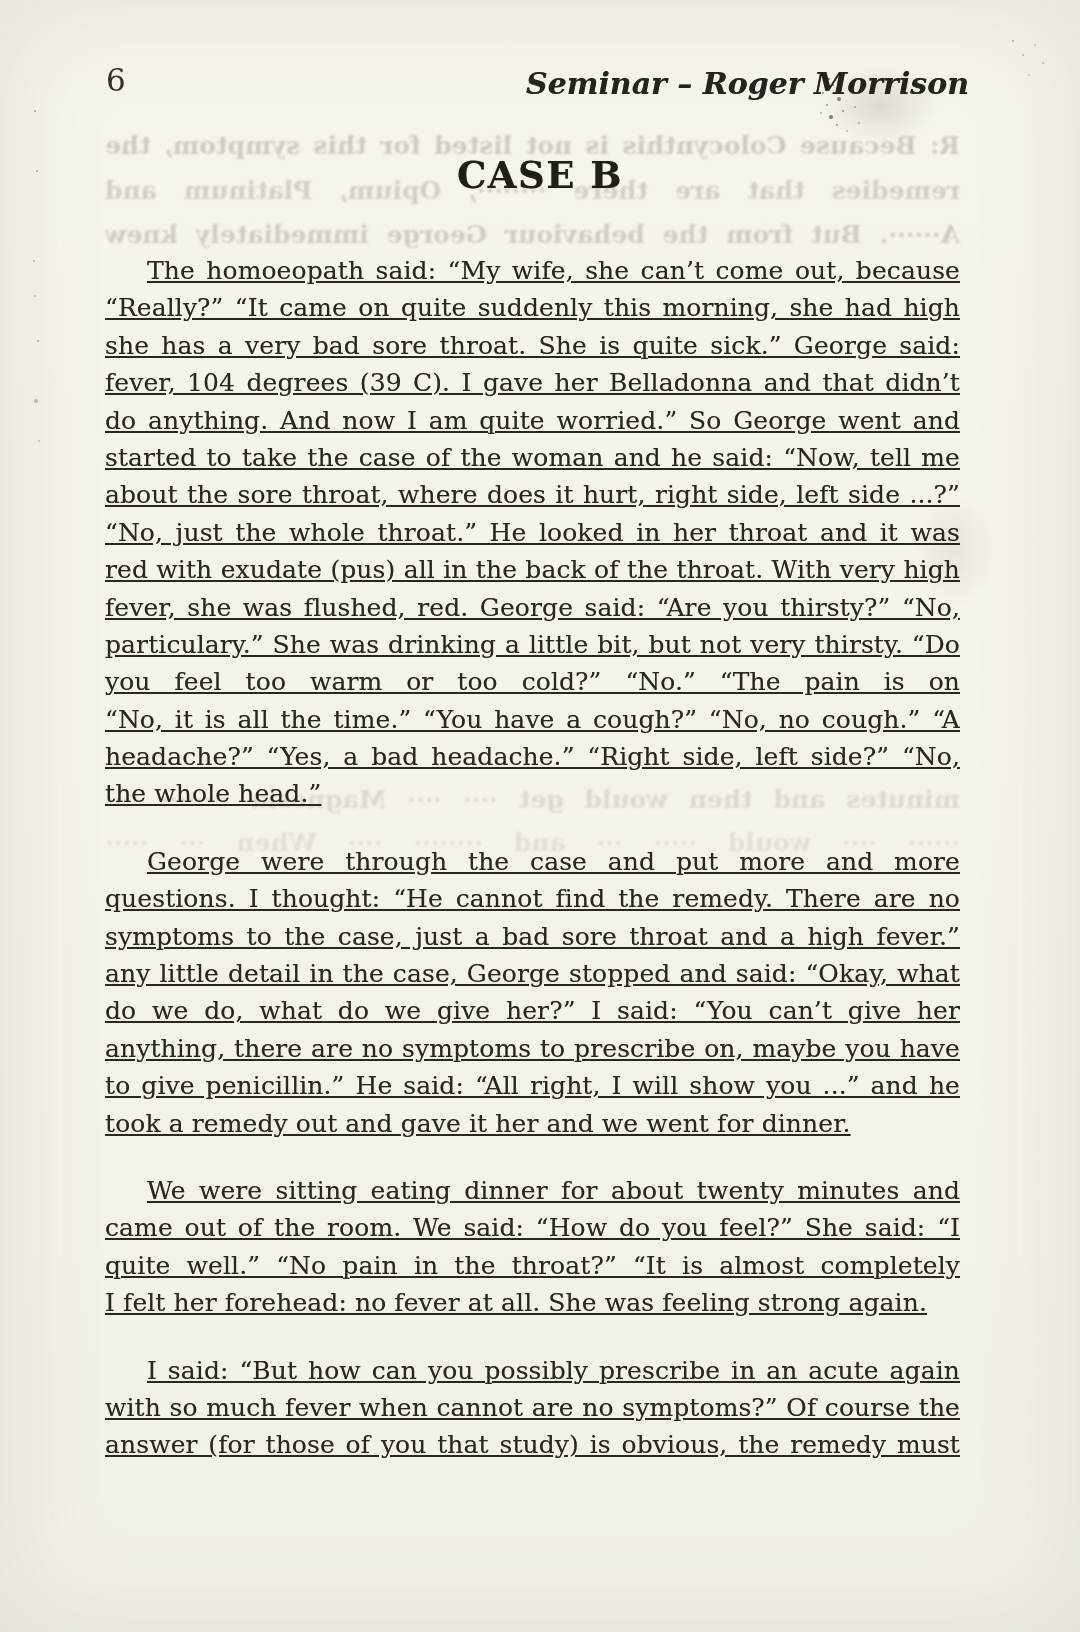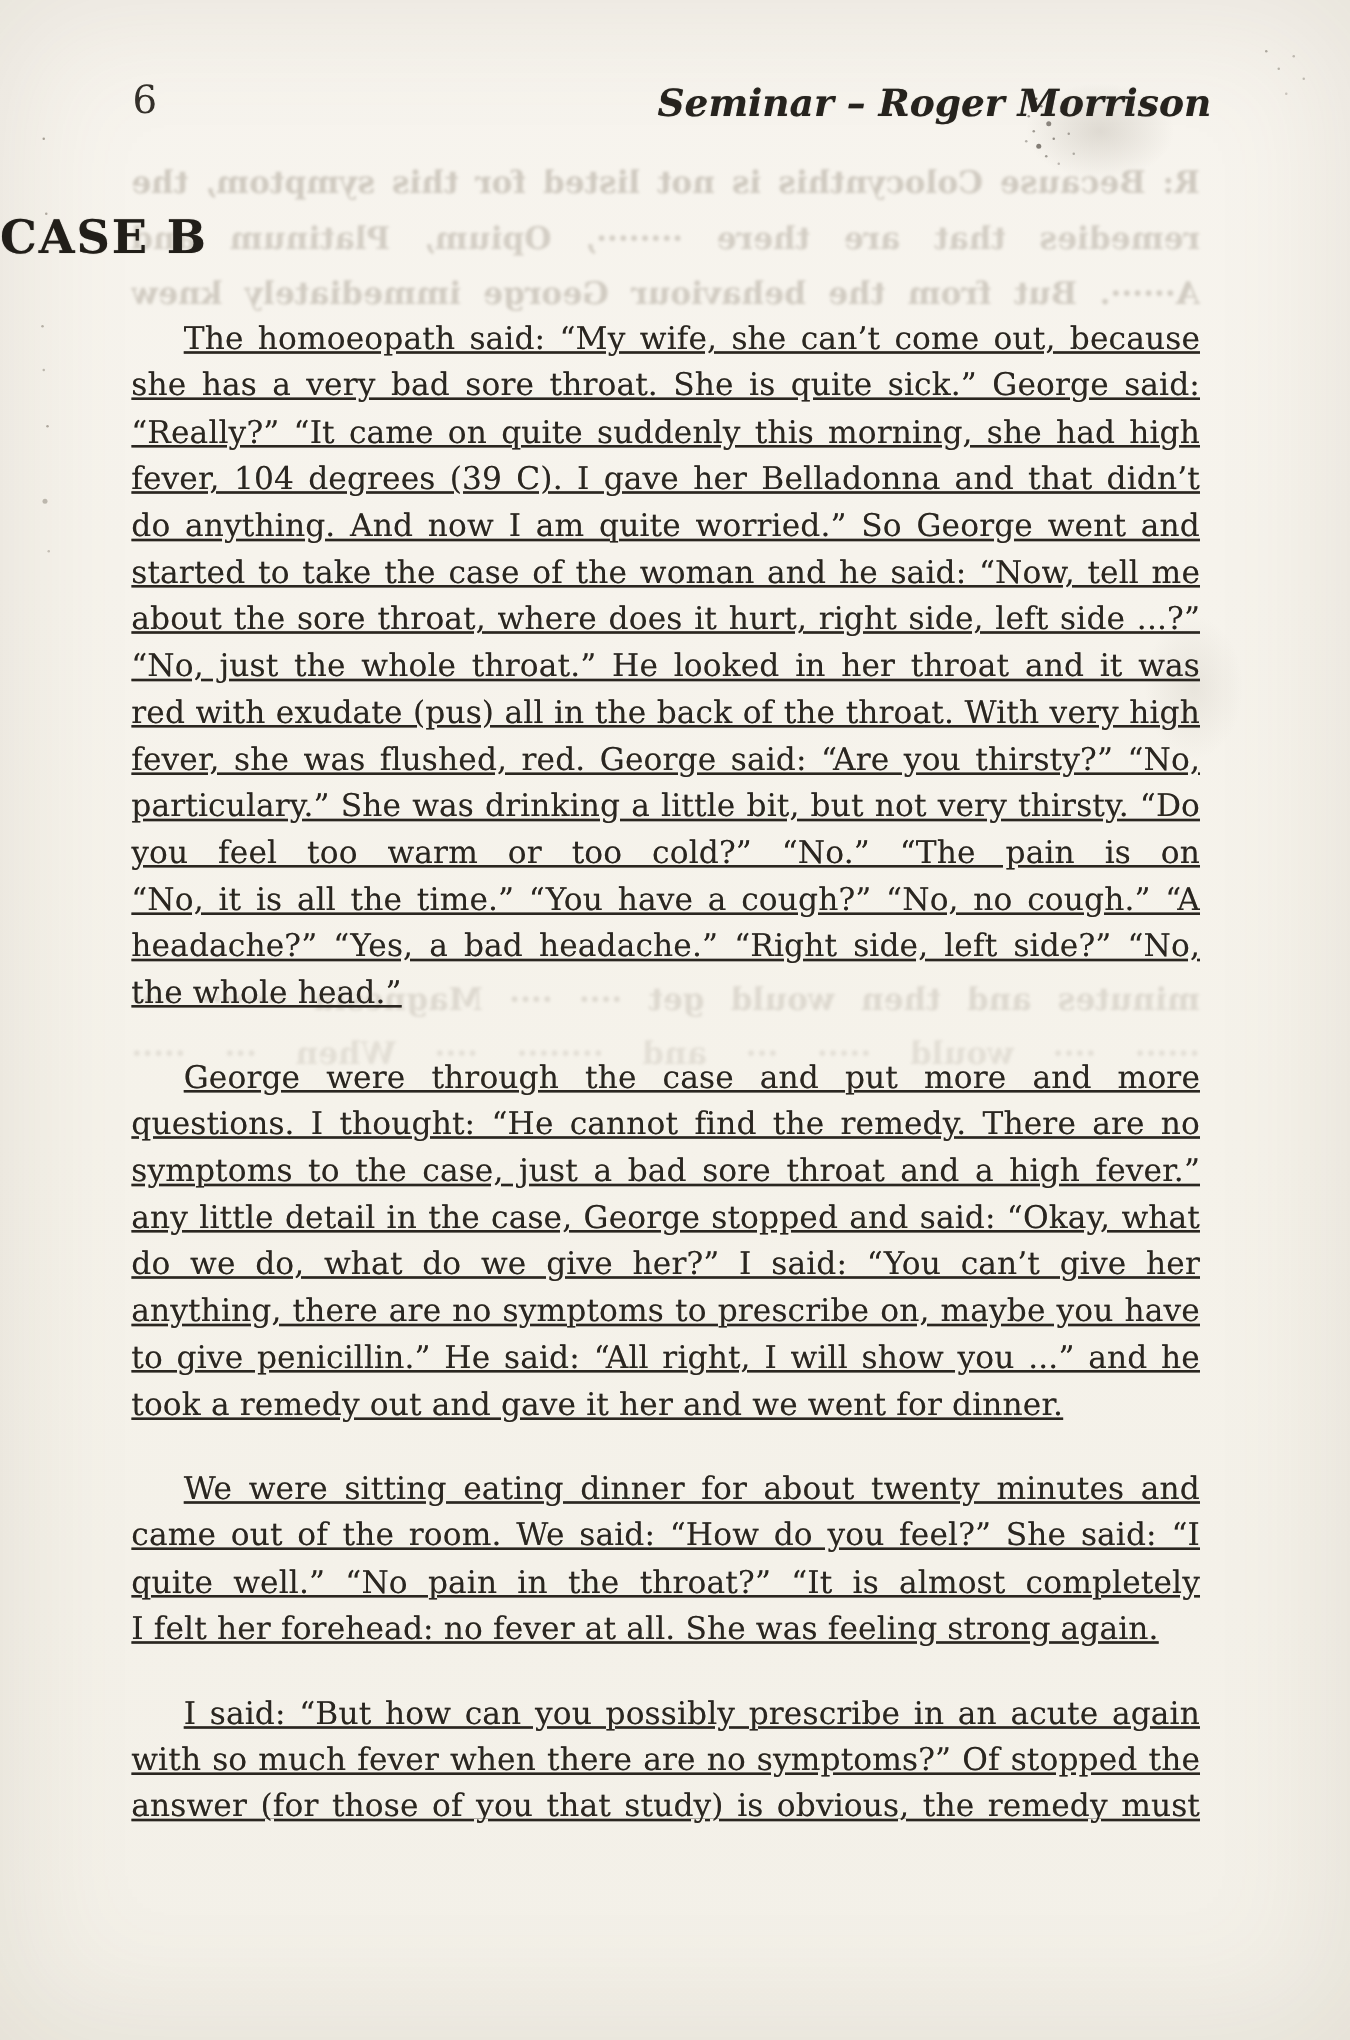--- a/index.html
+++ b/index.html
@@ -18,22 +18,22 @@
     font-size:31px;letter-spacing:.5px;
     color:#34302a;
   }
   .running-header{
     position:absolute;top:66px;right:111px;
     font-size:30px;font-style:italic;font-weight:700;
     color:#26231e;
     text-shadow:0 0 .6px rgba(40,35,28,.5);
   }
   .section-title{
-    position:absolute;top:167px;left:0;width:1080px;
-    text-align:left;
+    position:absolute;top:153px;left:0;width:1080px;
+    text-align:center;
     font-size:37px;font-weight:700;letter-spacing:1.5px;
     color:#211e19;
     text-shadow:0 0 .7px rgba(30,26,20,.55);
   }
   .body-text{
     position:absolute;top:252px;left:105px;width:855px;
     font-size:25px;
   }
   .para{margin:0;text-decoration:underline;}
   .para + .para{margin-top:30px;}
@@ -113,22 +113,22 @@
 
   <div class="pagenum">6</div>
   <div class="running-header">Seminar – Roger Morrison</div>
 
   <div class="section-title">CASE B</div>
 
   <div class="body-text">
 
     <div class="para">
       <div class="line indent">The homoeopath said: “My wife, she can’t come out, because</div>
+      <div class="line">“Really?” “It came on quite suddenly this morning, she had high</div>
       <div class="line">she has a very bad sore throat. She is quite sick.” George said:</div>
-      <div class="line">“Really?” “It came on quite suddenly this morning, she had high</div>
       <div class="line">fever, 104 degrees (39 C). I gave her Belladonna and that didn’t</div>
       <div class="line">do anything. And now I am quite worried.” So George went and</div>
       <div class="line">started to take the case of the woman and he said: “Now, tell me</div>
       <div class="line">about the sore throat, where does it hurt, right side, left side ...?”</div>
       <div class="line">“No, just the whole throat.” He looked in her throat and it was very</div>
       <div class="line">red with exudate (pus) all in the back of the throat. With very high</div>
       <div class="line">fever, she was flushed, red. George said: “Are you thirsty?” “No, not</div>
       <div class="line">particulary.” She was drinking a little bit, but not very thirsty. “Do</div>
       <div class="line">you feel too warm or too cold?” “No.” “The pain is on swallowing?”</div>
       <div class="line">“No, it is all the time.” “You have a cough?” “No, no cough.” “A</div>
@@ -149,18 +149,18 @@
 
     <div class="para">
       <div class="line indent">We were sitting eating dinner for about twenty minutes and she</div>
       <div class="line">came out of the room. We said: “How do you feel?” She said: “I feel</div>
       <div class="line">quite well.” “No pain in the throat?” “It is almost completely gone.”</div>
       <div class="line last">I felt her forehead: no fever at all. She was feeling strong again.</div>
     </div>
 
     <div class="para">
       <div class="line indent">I said: “But how can you possibly prescribe in an acute again</div>
-      <div class="line">with so much fever when there are no symptoms?” Of stopped the</div>
+      <div class="line">with so much fever when cannot are no symptoms?” Of course the</div>
       <div class="line">answer (for those of you that study) is obvious, the remedy must</div>
     </div>
 
   </div>
 </div>
 
 </body></html>

